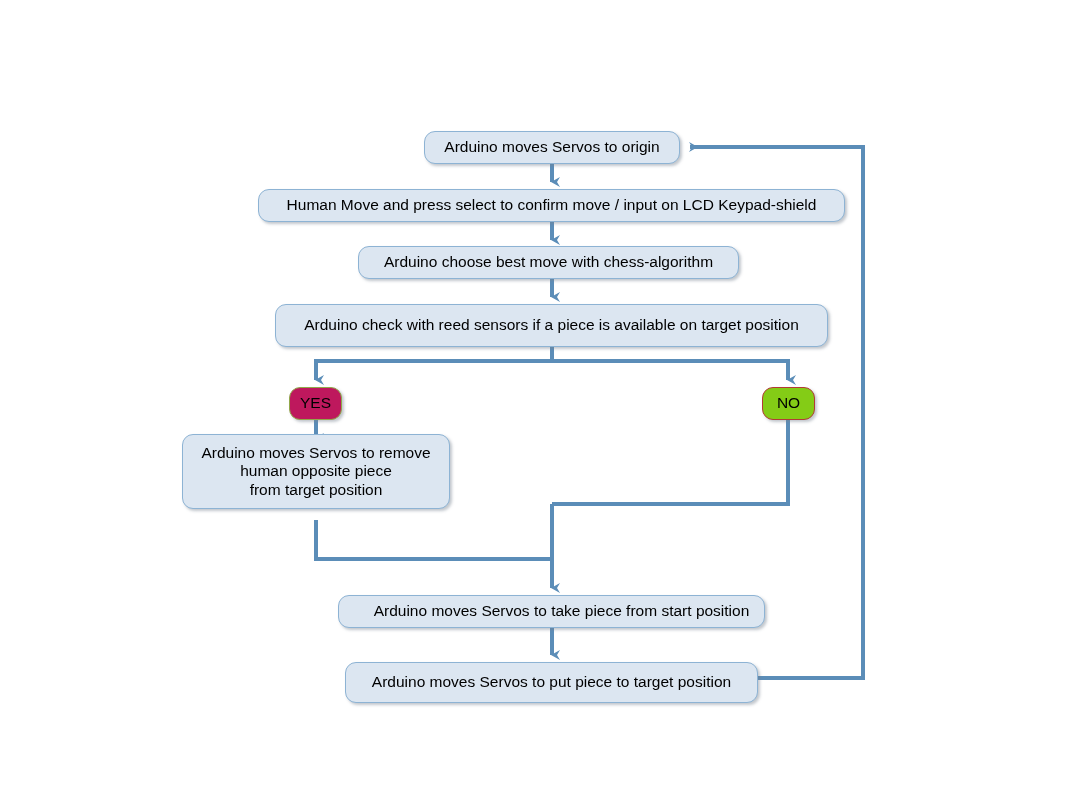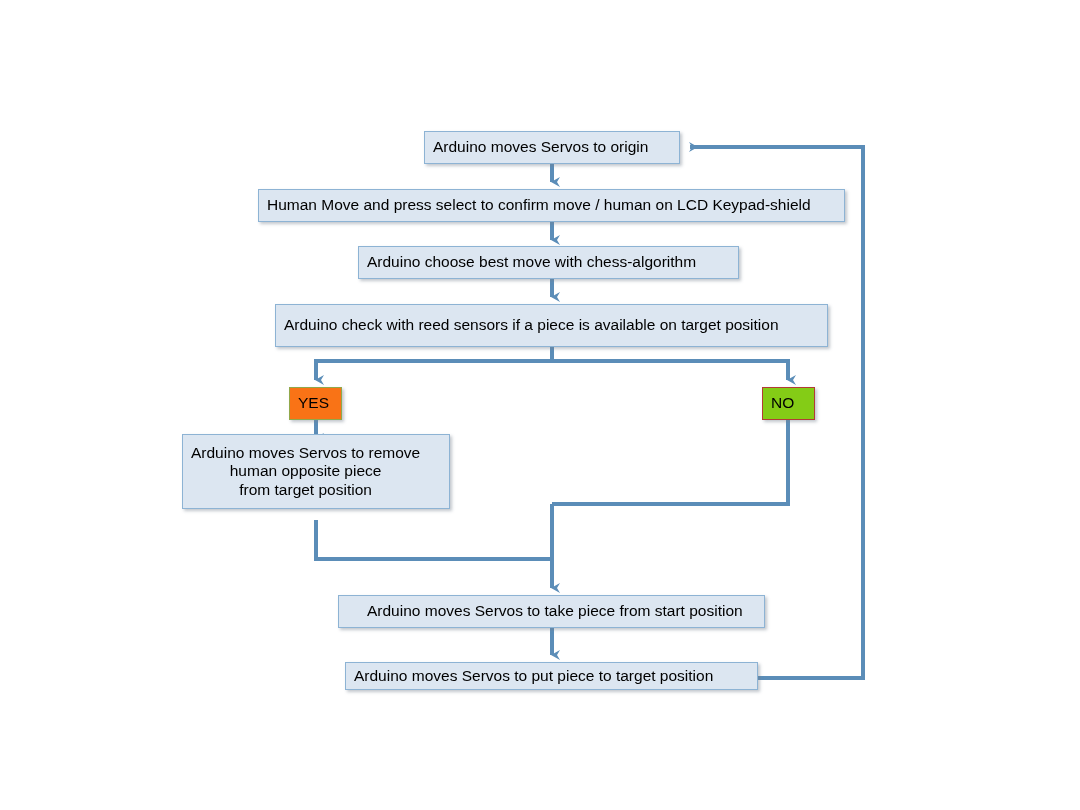--- a/index.html
+++ b/index.html
@@ -25,33 +25,35 @@
     left: 0; top: 0;
     width: 1080px;
     height: 810px;
     pointer-events: none;
   }
   .node {
     position: absolute;
     box-sizing: border-box;
     display: flex;
     align-items: center;
+    justify-content: center;
     text-align: center;
     line-height: 1.18;
     color: #000000;
     z-index: 3;
+    border-radius: 11px;
   }
   .node.proc {
     background: #dce6f1;
     border: 1px solid #8db3d4;
     box-shadow: 2px 2px 3px rgba(120,130,145,0.45);
     font-size: 15.5px;
   }
   .node.yes {
-    background: #f97316;
+    background: #be185d;
     border: 1px solid #91a84a;
     box-shadow: 2px 2px 3px rgba(120,130,145,0.45);
     font-size: 15.5px;
   }
   .node.no {
     background: #84cc16;
     border: 1px solid #b33b35;
     box-shadow: 2px 2px 3px rgba(120,130,145,0.45);
     font-size: 15.5px;
   }
@@ -108,21 +110,21 @@
 
       <path d="M758,678 L863,678 L863,147 L690,147" marker-end="url(#arrowLeftM)"></path>
     </g>
   </svg>
 
   <div class="node proc" style="left:424px; top:131px; width:256px; height:33px;">
     <span class="label">Arduino moves Servos to origin</span>
   </div>
 
   <div class="node proc" style="left:258px; top:189px; width:587px; height:33px;">
-    <span class="label">Human Move and press select to confirm move / human on LCD Keypad-shield</span>
+    <span class="label">Human Move and press select to confirm move / input on LCD Keypad-shield</span>
   </div>
 
   <div class="node proc" style="left:358px; top:246px; width:381px; height:33px;">
     <span class="label">Arduino choose best move with chess-algorithm</span>
   </div>
 
   <div class="node proc" style="left:275px; top:304px; width:553px; height:43px;">
     <span class="label">Arduino check with reed sensors if a piece is available on target position</span>
   </div>
 
@@ -137,17 +139,17 @@
   <div class="node proc" style="left:182px; top:434px; width:268px; height:75px;">
     <span class="label">Arduino moves Servos to remove
 human opposite piece
 from target position</span>
   </div>
 
   <div class="node proc" style="left:338px; top:595px; width:427px; height:33px;padding-left:20px;">
     <span class="label">Arduino moves Servos to take piece from start position</span>
   </div>
 
-  <div class="node proc" style="left:345px; top:662px; width:413px; height:28px;">
+  <div class="node proc" style="left:345px; top:662px; width:413px; height:41px;">
     <span class="label">Arduino moves Servos to put piece to target position</span>
   </div>
 
 </div>
 
 </body></html>

